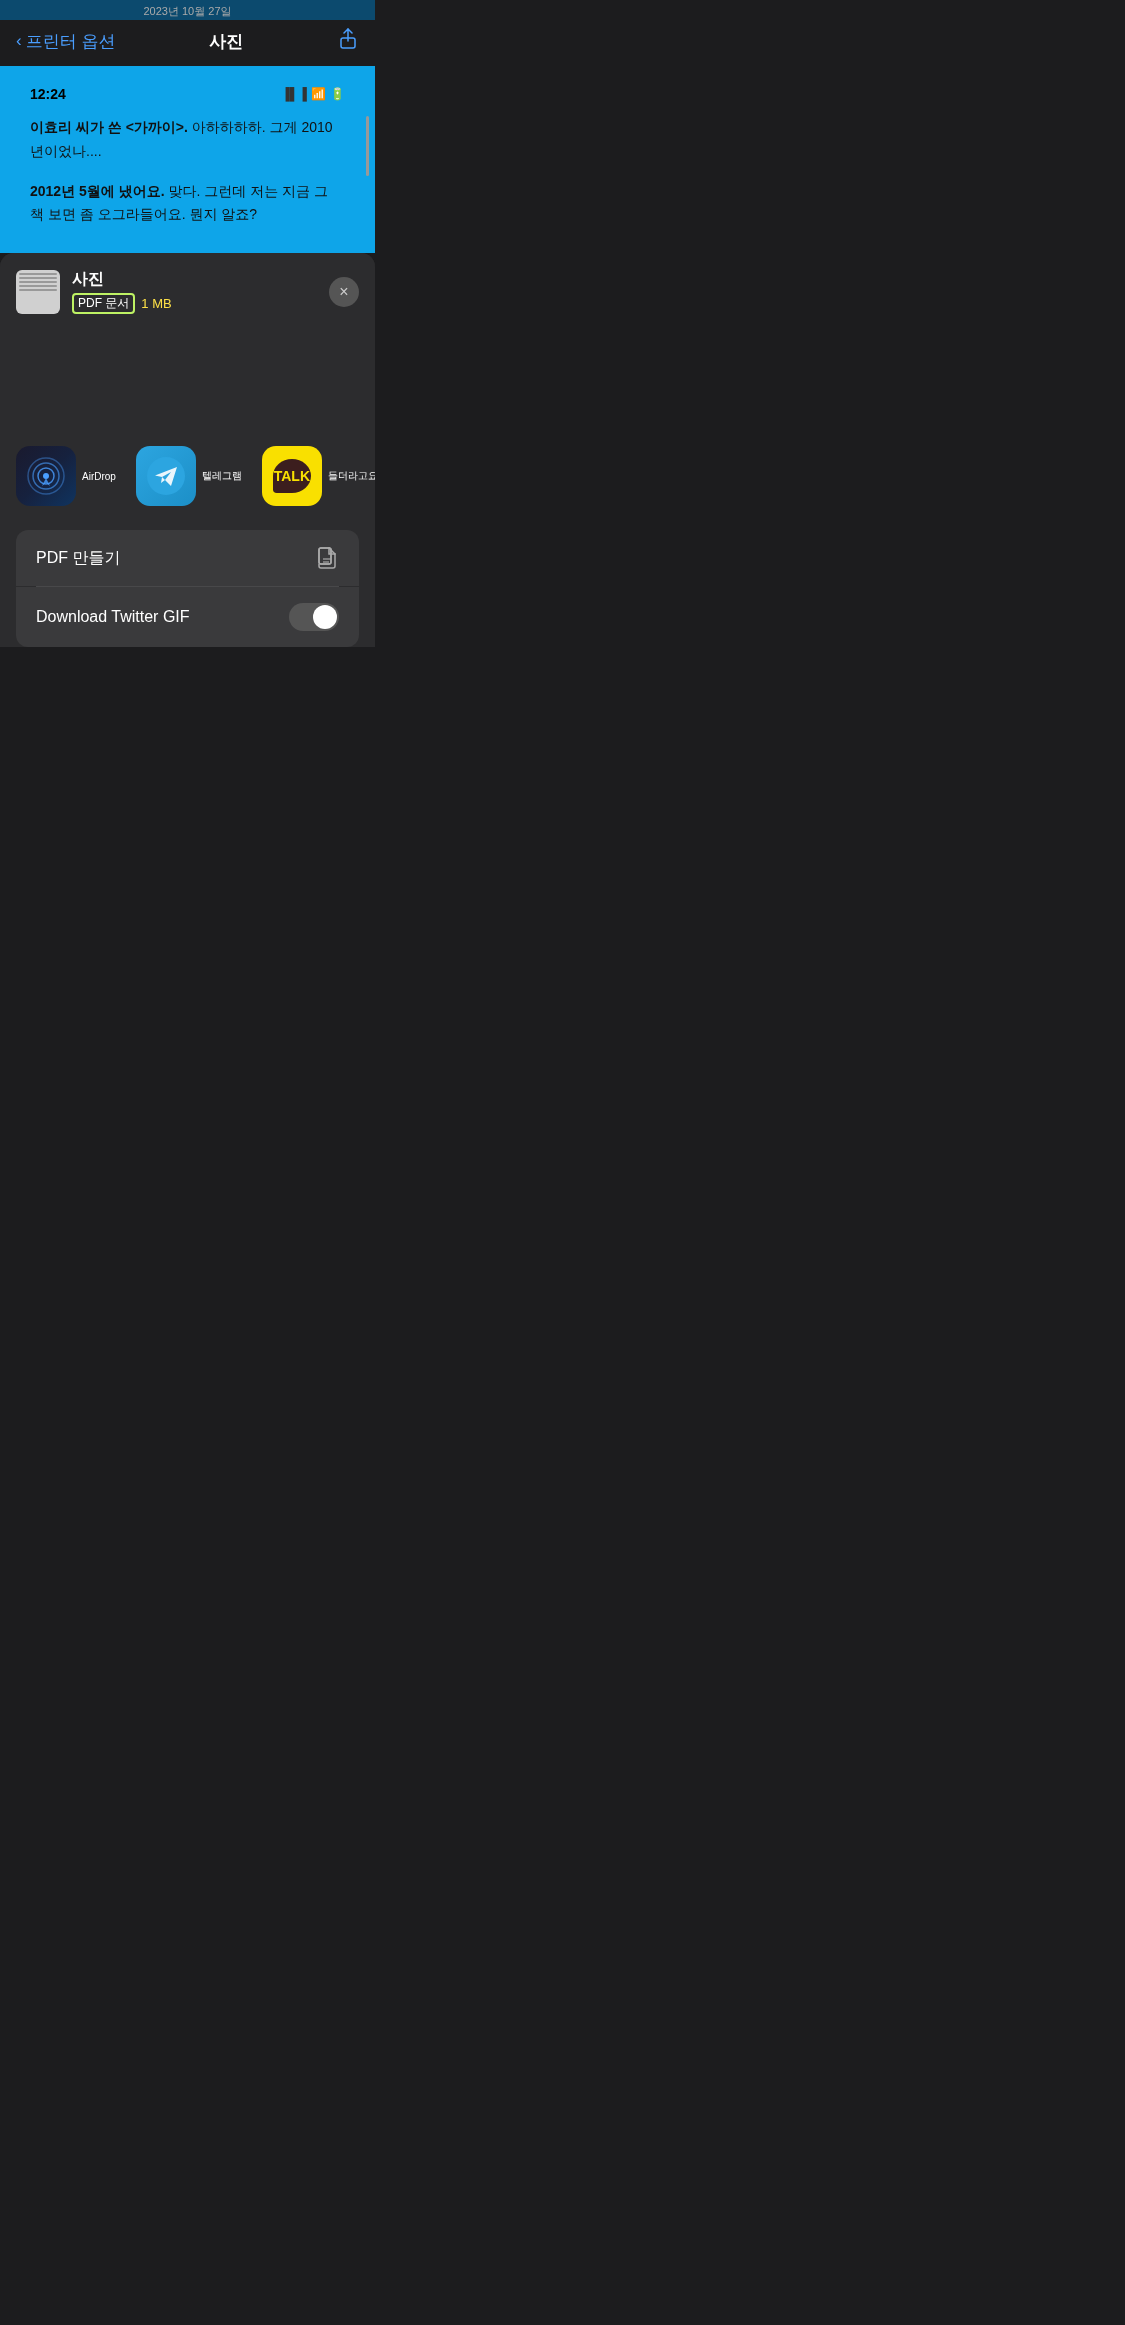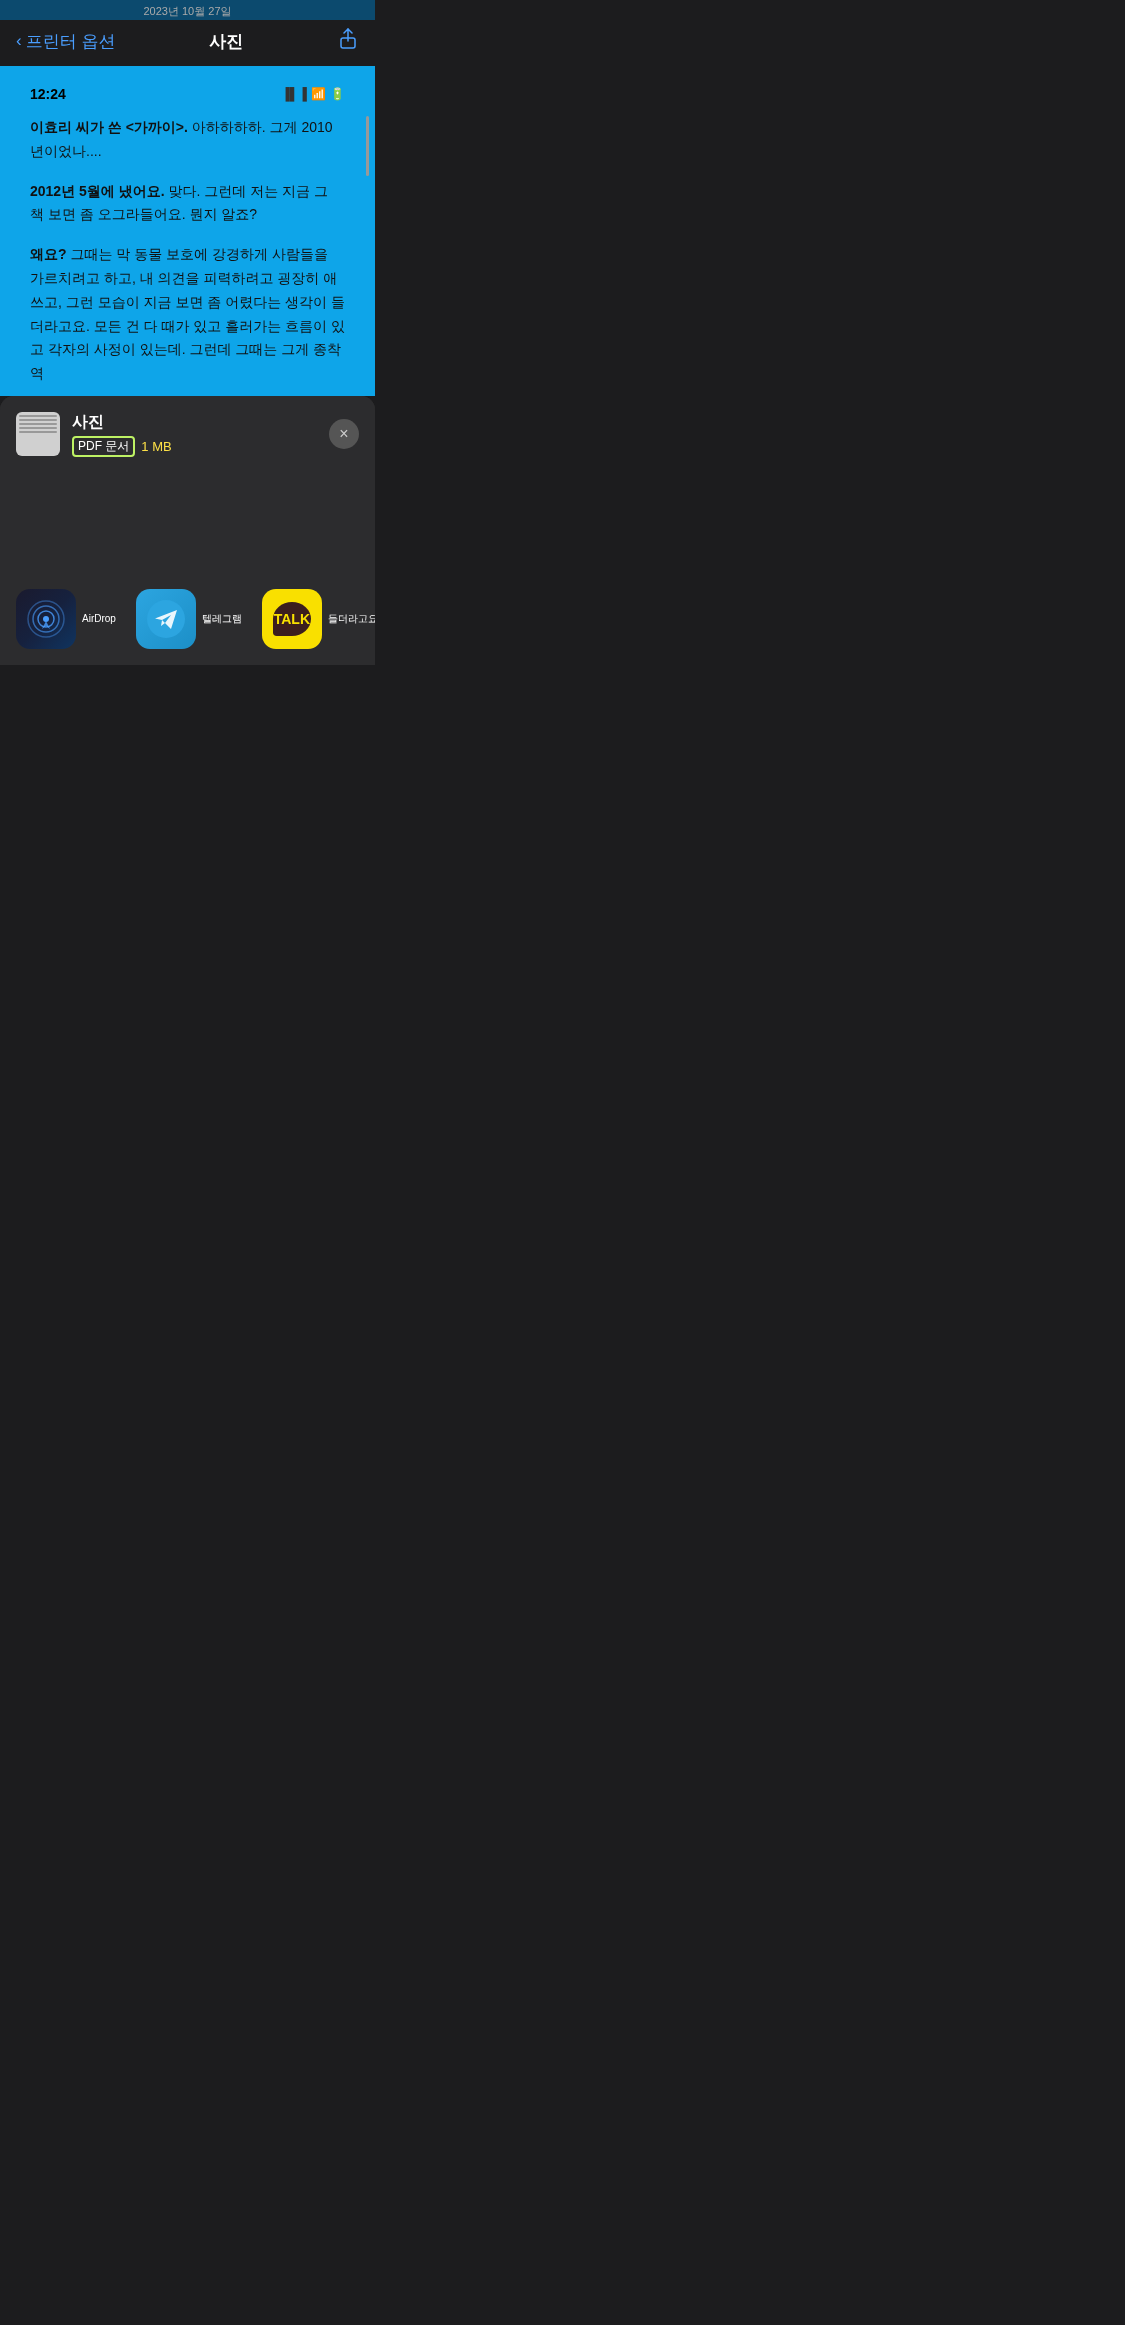--- a/index.html
+++ b/index.html
@@ -303,21 +303,20 @@
     <span class="doc-time">12:24</span>
     <div class="doc-icons">
       <span>▐▌▐</span>
       <span>📶</span>
       <span>🔋</span>
     </div>
   </div>
   <div class="doc-content">
     <p style="margin-bottom:16px;"><span class="bold">이효리 씨가 쓴 &lt;가까이&gt;.</span> <span>아하하하하. 그게 2010년이었나....</span></p>
     <p style="margin-bottom:16px;"><span class="bold">2012년 5월에 냈어요.</span> <span>맞다. 그런데 저는 지금 그 책 보면 좀 오그라들어요. 뭔지 알죠?</span></p>
-    <p><span class="bold">왜요?</span> <span>그때는 막 동물 보호에 강경하게 사람들을 가르치려고 하고, 내 의견을 피력하려고 굉장히 애쓰고, 그런 모습이 지금 보면 좀 어렸다는 생각이 들더라고요. 모든 건 다 때가 있고 흘러가는 흐름이 있고 각자의 사정이 있는데. 그런데 그때는 그게 종착역</span></p>
   </div>
   <div class="scroll-bar"></div>
 </div>
 
 <div class="share-sheet">
 
   <div class="file-info">
     <div class="file-thumb">
       <div class="file-thumb-inner">
         <div class="file-thumb-line"></div>
@@ -389,14 +388,34 @@
       <span class="app-label">메모</span>
     </div>
 
     <div class="app-item">
       <div class="app-icon" style="background:#222;border-radius:14px;width:30px;overflow:hidden;">
       </div>
       <span class="app-label">N</span>
     </div>
   </div>
 
+  <div class="actions-group">
+    <div class="action-item action-item-first">
+      <span class="action-label">PDF 만들기</span>
+      <svg width="24" height="24" viewBox="0 0 24 24" fill="none">
+        <rect x="4" y="2" width="12" height="16" rx="2" stroke="#aaa" stroke-width="1.5" fill="none"></rect>
+        <path d="M14 2 L20 8" stroke="#aaa" stroke-width="1.5" stroke-linecap="round"></path>
+        <rect x="4" y="2" width="12" height="16" rx="2" stroke="#aaa" stroke-width="1.5" fill="none"></rect>
+        <path d="M14 2 L14 8 L20 8 L20 20 Q20 22 18 22 L6 22 Q4 22 4 20 L4 18" stroke="#aaa" stroke-width="1.5" fill="none"></path>
+        <line x1="8" y1="13" x2="16" y2="13" stroke="#aaa" stroke-width="1.2"></line>
+        <line x1="8" y1="16" x2="14" y2="16" stroke="#aaa" stroke-width="1.2"></line>
+      </svg>
+    </div>
+    <div class="divider"></div>
+    <div class="action-item action-item-last">
+      <span class="action-label">Download Twitter GIF</span>
+      <div class="toggle">
+        <div class="toggle-thumb"></div>
+      </div>
+    </div>
+  </div>
 
 </div>
 
 </body></html>

